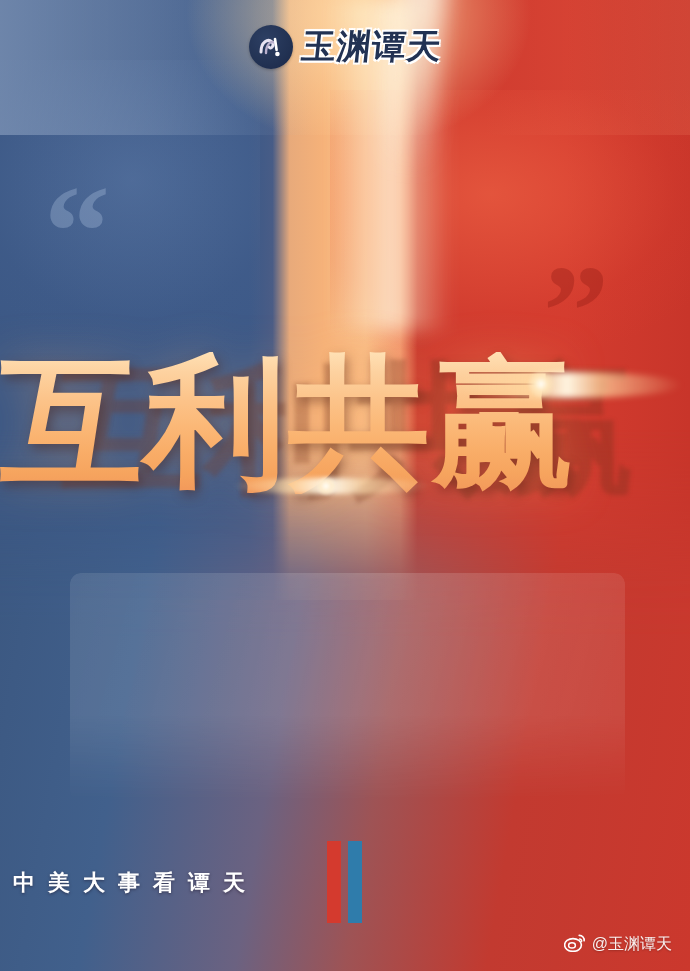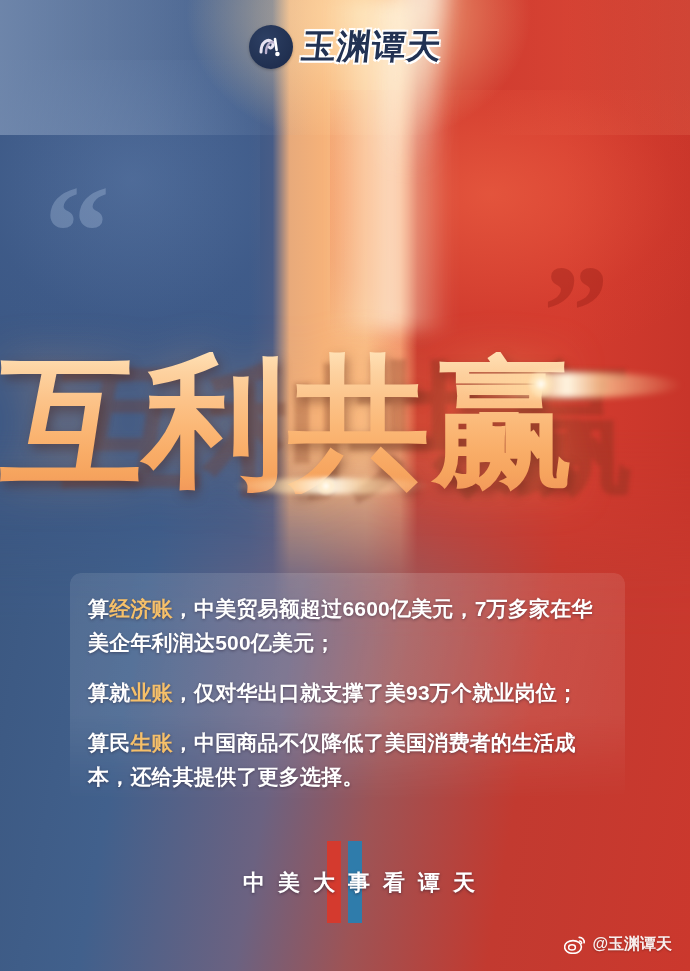--- a/index.html
+++ b/index.html
@@ -209,34 +209,33 @@
   .body-text p:last-child { margin-bottom:0; }
   .hl { color:#f6c069; }
 
   
   .slogan-bars { position:absolute; top:841px; left:0; right:0; height:82px; }
   .bar { position:absolute; top:0; width:14px; height:82px; }
   .bar.red  { left:327px; background:#d43a2e; }
   .bar.blue { left:348px; background:#2f7cab; }
   .slogan {
     position:absolute; top:868px; left:0; right:0;
-    text-align:center;
+    text-align:left;
     font-size:22px; font-weight:700;
     letter-spacing:13px; text-indent:13px;
     color:#ffffff;
     text-shadow:0 1px 3px rgba(30,20,40,0.55);
-    padding-left:28px;
   }
 
   
   .weibo {
     position:absolute; right:18px; bottom:16px;
-    display:flex; align-items:center; gap:6px;
+    display:flex; align-items:flex-start; gap:6px;
     color:rgba(255,255,255,0.92);
-    font-size:16px; font-weight:700;
+    font-size:16px; font-weight:400;
     text-shadow:0 1px 2px rgba(0,0,0,0.25);
   }
   .weibo-icon { width:22px; height:18px; flex:none; }
 </style>
 </head>
 <body>
 
 <div id="poster">
 
   <div class="bg-base"></div>
@@ -266,31 +265,20 @@
   </div>
 
   <div class="headline-shadow">互利共赢</div>
   <div class="headline">互利共赢</div>
   <div class="flare flare-a"></div>
   <div class="flare flare-a2"></div>
   <div class="flare flare-b"></div>
   <div class="flare flare-b2"></div>
 
   <div class="body-panel"></div>
-  <div class="body-text">
-    <p>
-      <span>算</span><span class="hl">经济账</span><span>，中美贸易额超过6600亿美元，7万多家在华美企年利润达500亿美元；</span>
-    </p>
-    <p>
-      <span>算就</span><span class="hl">业账</span><span>，仅对华出口就支撑了美93万个就业岗位；</span>
-    </p>
-    <p>
-      <span>算民</span><span class="hl">生账</span><span>，中国商品不仅降低了美国消费者的生活成本，还给其提供了更多选择。</span>
-    </p>
-  </div>
 
   <div class="slogan-bars">
     <span class="bar red"></span>
     <span class="bar blue"></span>
   </div>
   <div class="slogan">中美大事看谭天</div>
 
   <div class="weibo">
     <span class="weibo-icon">
       <svg width="22" height="18" viewBox="0 0 22 18" aria-hidden="true">

